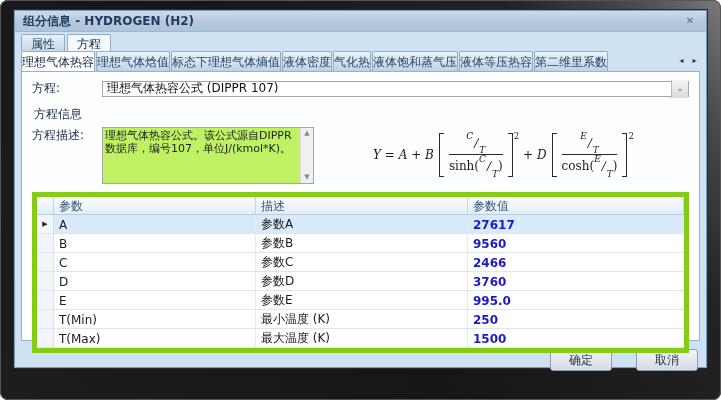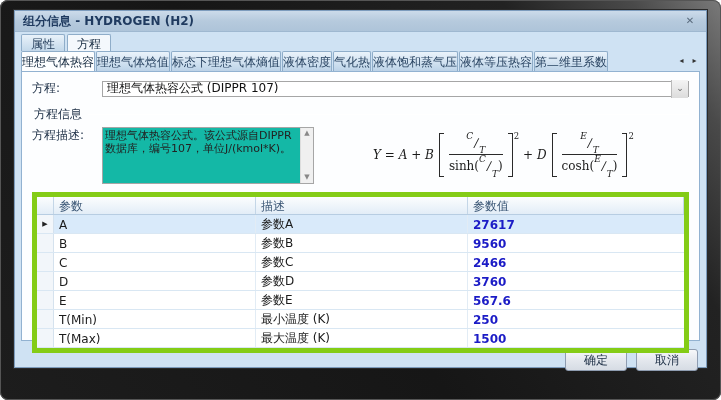--- a/index.html
+++ b/index.html
@@ -33,21 +33,21 @@
   .flabel { width:70px; font-size:12px; color:#1c2e45; flex:none; }
   .combobox { flex:1; height:16px; background:#fff; border:1px solid #a6a6a6; display:flex; align-items:center; font-size:12px; color:#111; }
   .combobox .val { flex:1; padding:0 4px; white-space:nowrap; overflow:hidden; }
   .combobox .drop { width:17px; height:18px; background:linear-gradient(#f4f4f4,#dcdcdc); border-left:1px solid #bbb;
                     color:#666; font-size:9px; text-align:center; line-height:17px; }
   
   .grouphead { display:flex; align-items:center; margin:9px 0 4px 2px; }
   .grouphead .gtitle { font-size:12px; color:#1c2e45; padding-right:6px; }
   .grouphead .gline { flex:1; height:1px; background:#c9d9e8; border-bottom:1px solid #fff; }
   .descrow { display:flex; align-items:flex-start; }
-  .descbox { width:212px; height:57px; border:1px solid #a6a6a6; background:#14b8a6; display:flex; flex:none; }
+  .descbox { width:212px; height:57px; border:1px solid #a6a6a6; background:#bef264; display:flex; flex:none; }
   .desctext { flex:1; font-size:11px; color:#222; padding:1px 2px; line-height:13px; overflow:hidden; }
   .vscroll { width:13px; background:#f0f0f0; border-left:1px solid #ddd; display:flex; flex-direction:column; justify-content:space-between;
              font-size:7px; color:#888; text-align:center; }
   .vscroll span { height:11px; line-height:11px; }
   
   .formula { flex:1; display:flex; justify-content:center; align-items:center; padding-top:6px;
              font-family:"DejaVu Serif","Liberation Serif",serif; font-style:italic; font-size:12px; color:#1a1a1a; }
   .formula .fn { font-style:normal; }
   .gap { padding:0 4px; }
   .brgroup { display:inline-flex; align-items:stretch; margin:0 1px; }
@@ -68,21 +68,21 @@
   .gcell { padding:1px 5px 0; display:flex; align-items:center; border-right:1px solid #e2ecf5; overflow:hidden; white-space:nowrap; }
   .grow.header .gcell { border-right:1px solid #c4d6e7; }
   .c-sel { width:17px; flex:none; padding:0; justify-content:center; font-size:7px; color:#222; background:#f2f6fa; border-right:1px solid #d5e2ee; }
   .grow.header .c-sel { background:transparent; }
   .c-param { width:202px; flex:none; color:#1b1b1b; }
   .c-desc { width:212px; flex:none; color:#1b1b1b; }
   .c-val { flex:1; border-right:none; color:#1b1bc6; font-weight:bold; }
   .grow.header .c-param, .grow.header .c-desc { color:#3a5675; font-weight:normal; }
   .grow.header .c-val { color:#3a5675; font-weight:normal; }
   
-  .footer { display:flex; justify-content:flex-end; gap:9px; padding:8px 8px 0 0; }
+  .footer { display:flex; justify-content:flex-end; gap:24px; padding:8px 8px 0 0; }
   .btn { width:62px; height:22px; font-size:12px; color:#1c2e45; text-align:center; line-height:20px;
          background:linear-gradient(#f7f8fa,#e4e8ee 50%,#d6dce4); border:1px solid #8e9cb0; border-radius:3px; }
 </style>
 </head>
 <body>
 
 <div class="frame">
   <div class="dialog">
 
     <div class="titlebar">
@@ -190,21 +190,21 @@
         <div class="grow">
           <span class="gcell c-sel"></span>
           <span class="gcell c-param">D</span>
           <span class="gcell c-desc">参数D</span>
           <span class="gcell c-val">3760</span>
         </div>
         <div class="grow">
           <span class="gcell c-sel"></span>
           <span class="gcell c-param">E</span>
           <span class="gcell c-desc">参数E</span>
-          <span class="gcell c-val">567.6</span>
+          <span class="gcell c-val">995.0</span>
         </div>
         <div class="grow">
           <span class="gcell c-sel"></span>
           <span class="gcell c-param">T(Min)</span>
           <span class="gcell c-desc">最小温度 (K)</span>
           <span class="gcell c-val">250</span>
         </div>
         <div class="grow">
           <span class="gcell c-sel"></span>
           <span class="gcell c-param">T(Max)</span>

